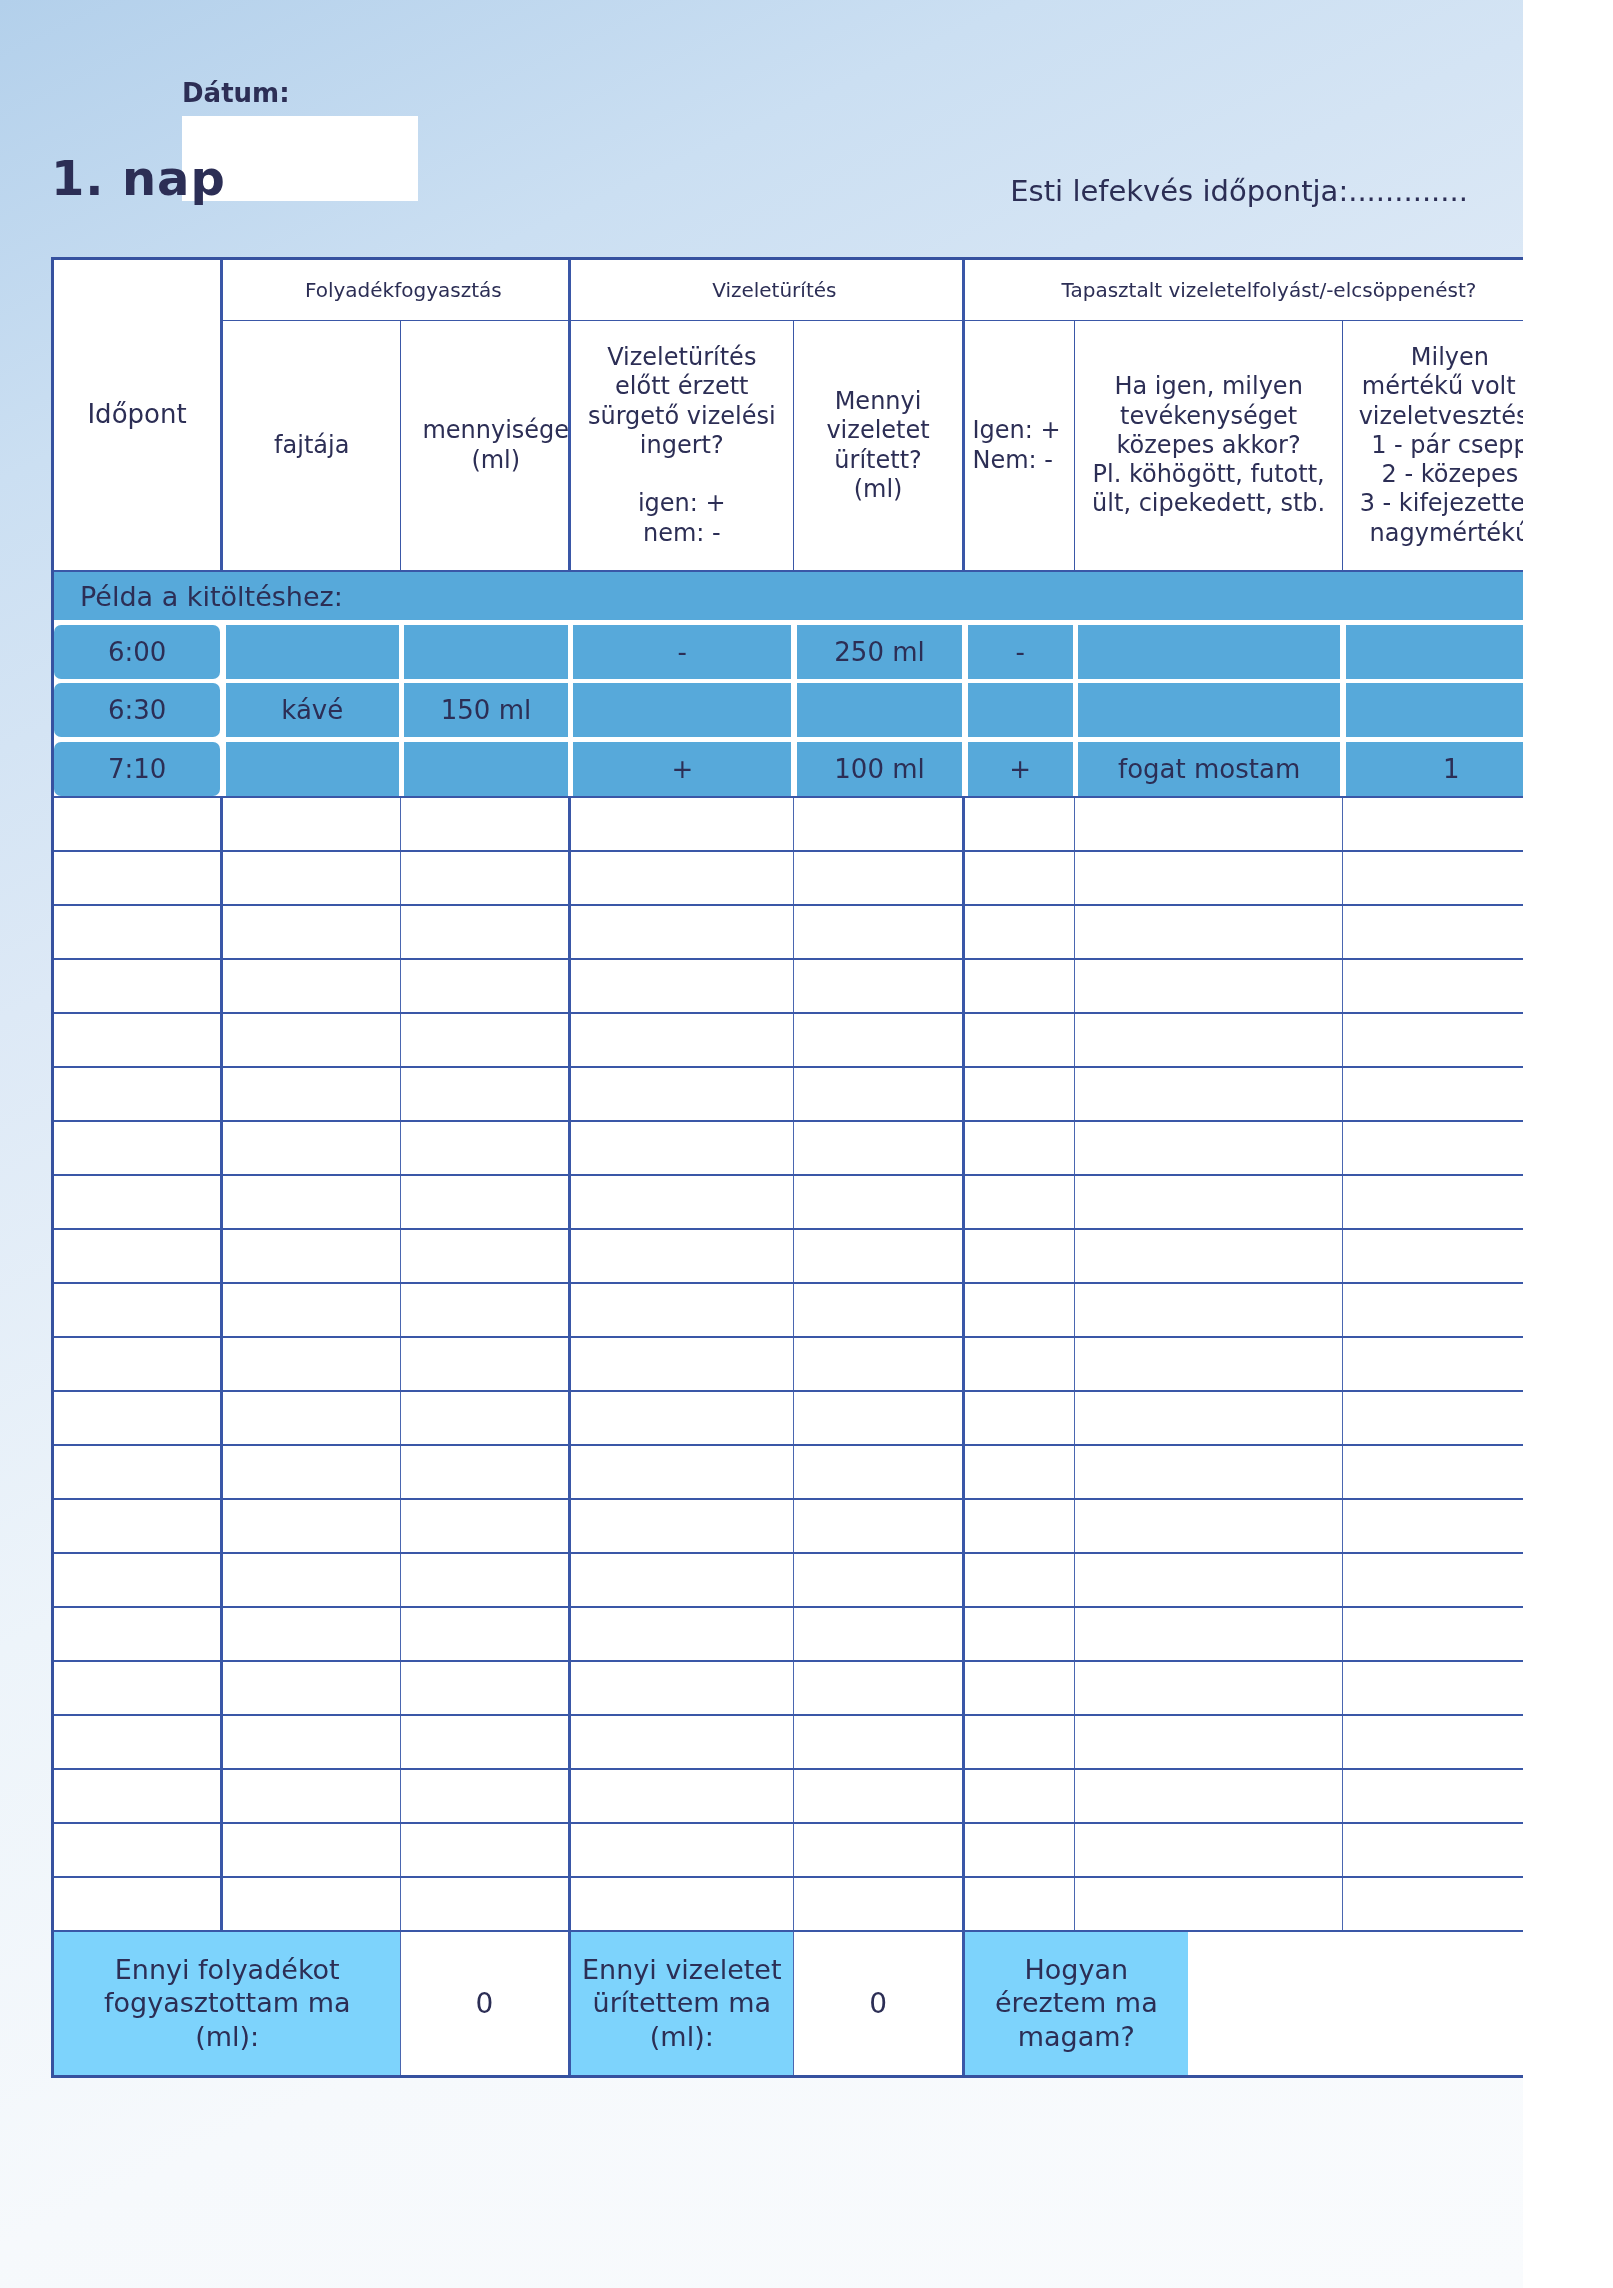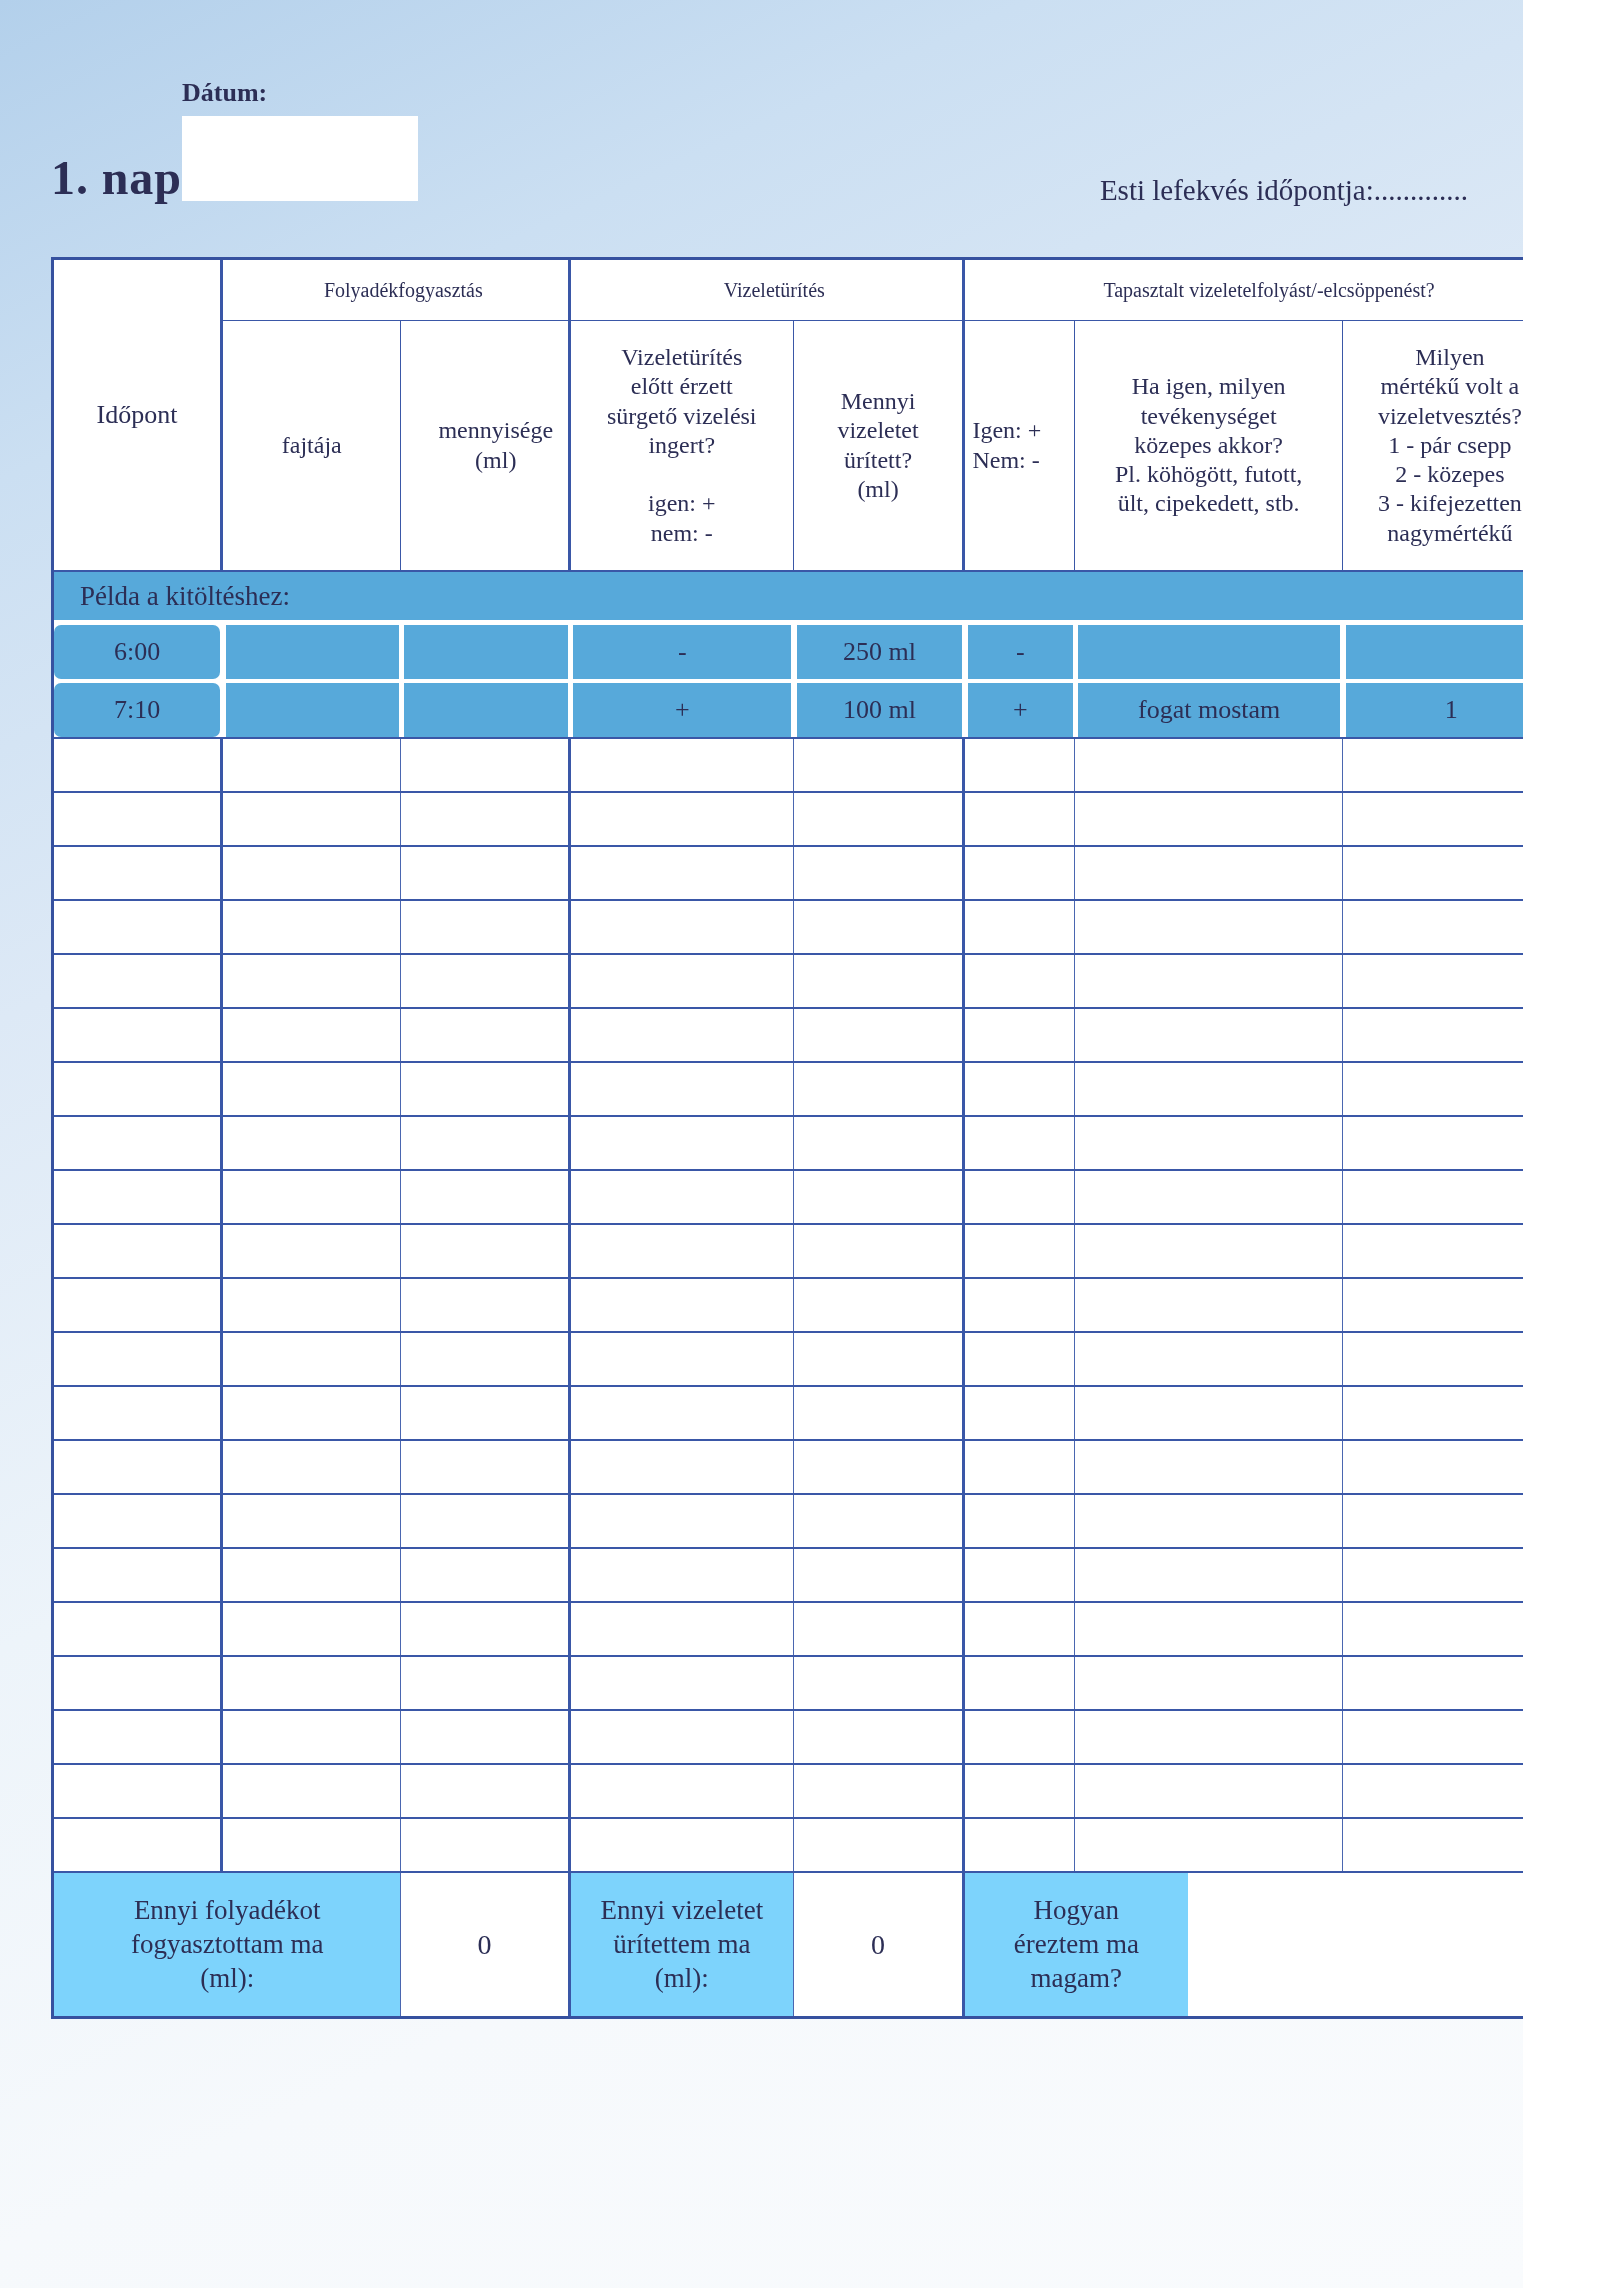--- a/index.html
+++ b/index.html
@@ -5,21 +5,20 @@
 <style>
   html,body{margin:0;padding:0;}
   body{
     width:1613px;height:2289px;
     font-family:"DejaVu Sans","Liberation Sans",sans-serif;
     color:#2c2e55;
   }
   .page{
     position:relative;width:1523px;height:2289px;overflow:hidden;
     background:linear-gradient(155deg,#b3d0eb 0%,#cbdff2 16%,#dde9f6 34%,#edf4fa 55%,#f6f9fc 75%,#f9fbfd 100%);
-    font-family:Liberation Serif, serif;
   }
 
   
   .datum-label{position:absolute;left:182px;top:78px;font-size:26px;font-weight:bold;}
   .date-box{position:absolute;left:182px;top:116px;width:236px;height:85px;background:#ffffff;}
   .day-title{position:absolute;left:51px;top:150px;font-size:48px;font-weight:bold;letter-spacing:0.9px;}
   .bedtime{position:absolute;top:174px;right:55px;font-size:29px;}
 
   
   .diary{
@@ -163,20 +162,46 @@
             </div>
             <div class="ex-cell">
               <div class="chip"></div>
             </div>
             <div class="ex-cell">
               <div class="chip"></div>
             </div>
           </div>
           <div class="ex-row cols8">
             <div class="ex-cell">
+              <div class="chip">6:30</div>
+            </div>
+            <div class="ex-cell">
+              <div class="chip">kávé</div>
+            </div>
+            <div class="ex-cell">
+              <div class="chip">150 ml</div>
+            </div>
+            <div class="ex-cell">
+              <div class="chip"></div>
+            </div>
+            <div class="ex-cell">
+              <div class="chip"></div>
+            </div>
+            <div class="ex-cell">
+              <div class="chip"></div>
+            </div>
+            <div class="ex-cell">
+              <div class="chip"></div>
+            </div>
+            <div class="ex-cell">
+              <div class="chip"></div>
+            </div>
+          </div>
+          <div class="ex-row cols8">
+            <div class="ex-cell">
               <div class="chip">7:10</div>
             </div>
             <div class="ex-cell">
               <div class="chip"></div>
             </div>
             <div class="ex-cell">
               <div class="chip"></div>
             </div>
             <div class="ex-cell">
               <div class="chip">+</div>

